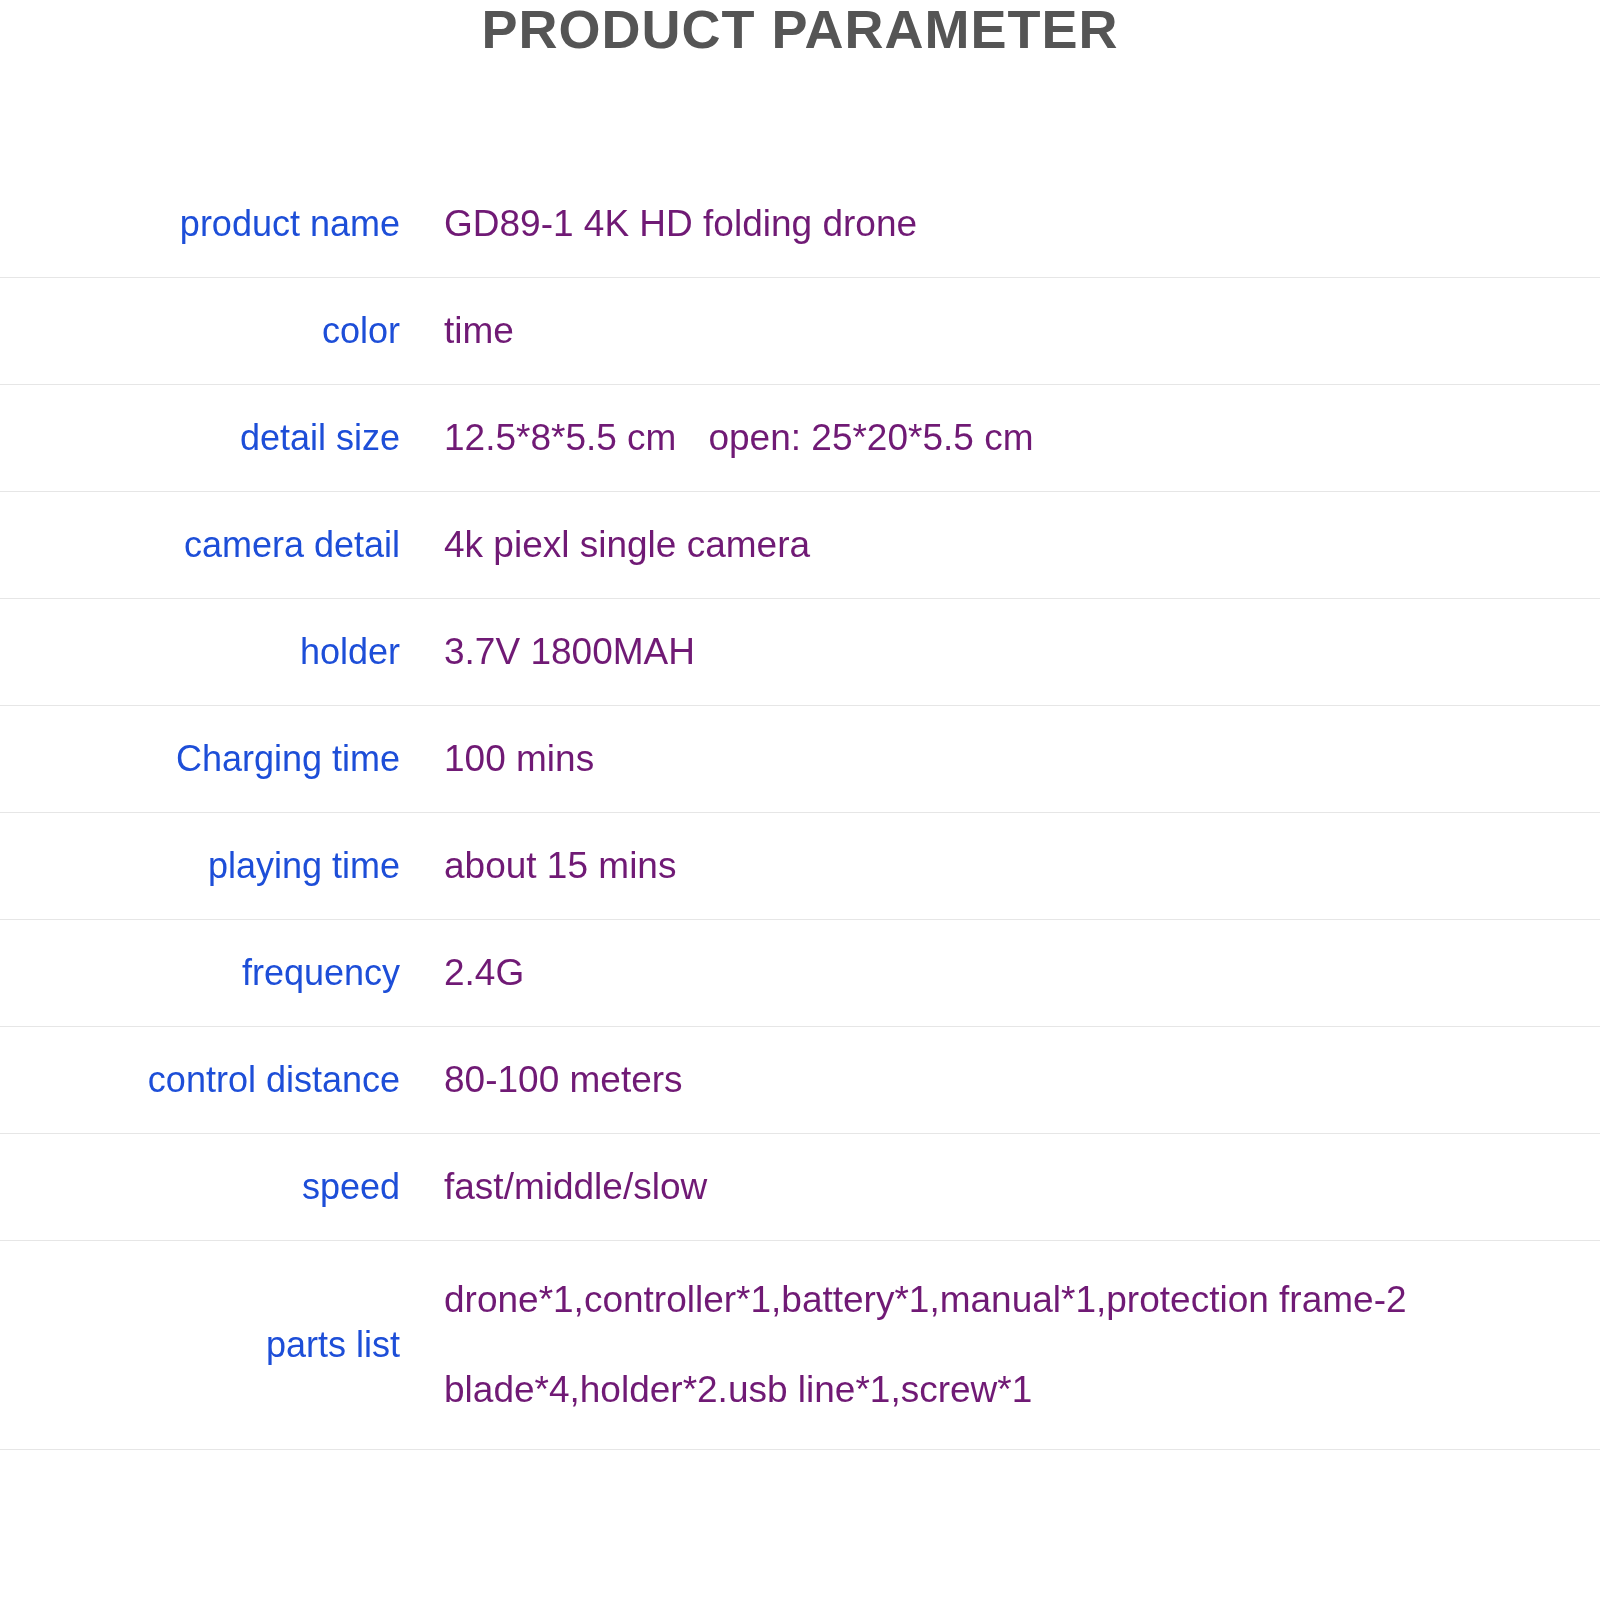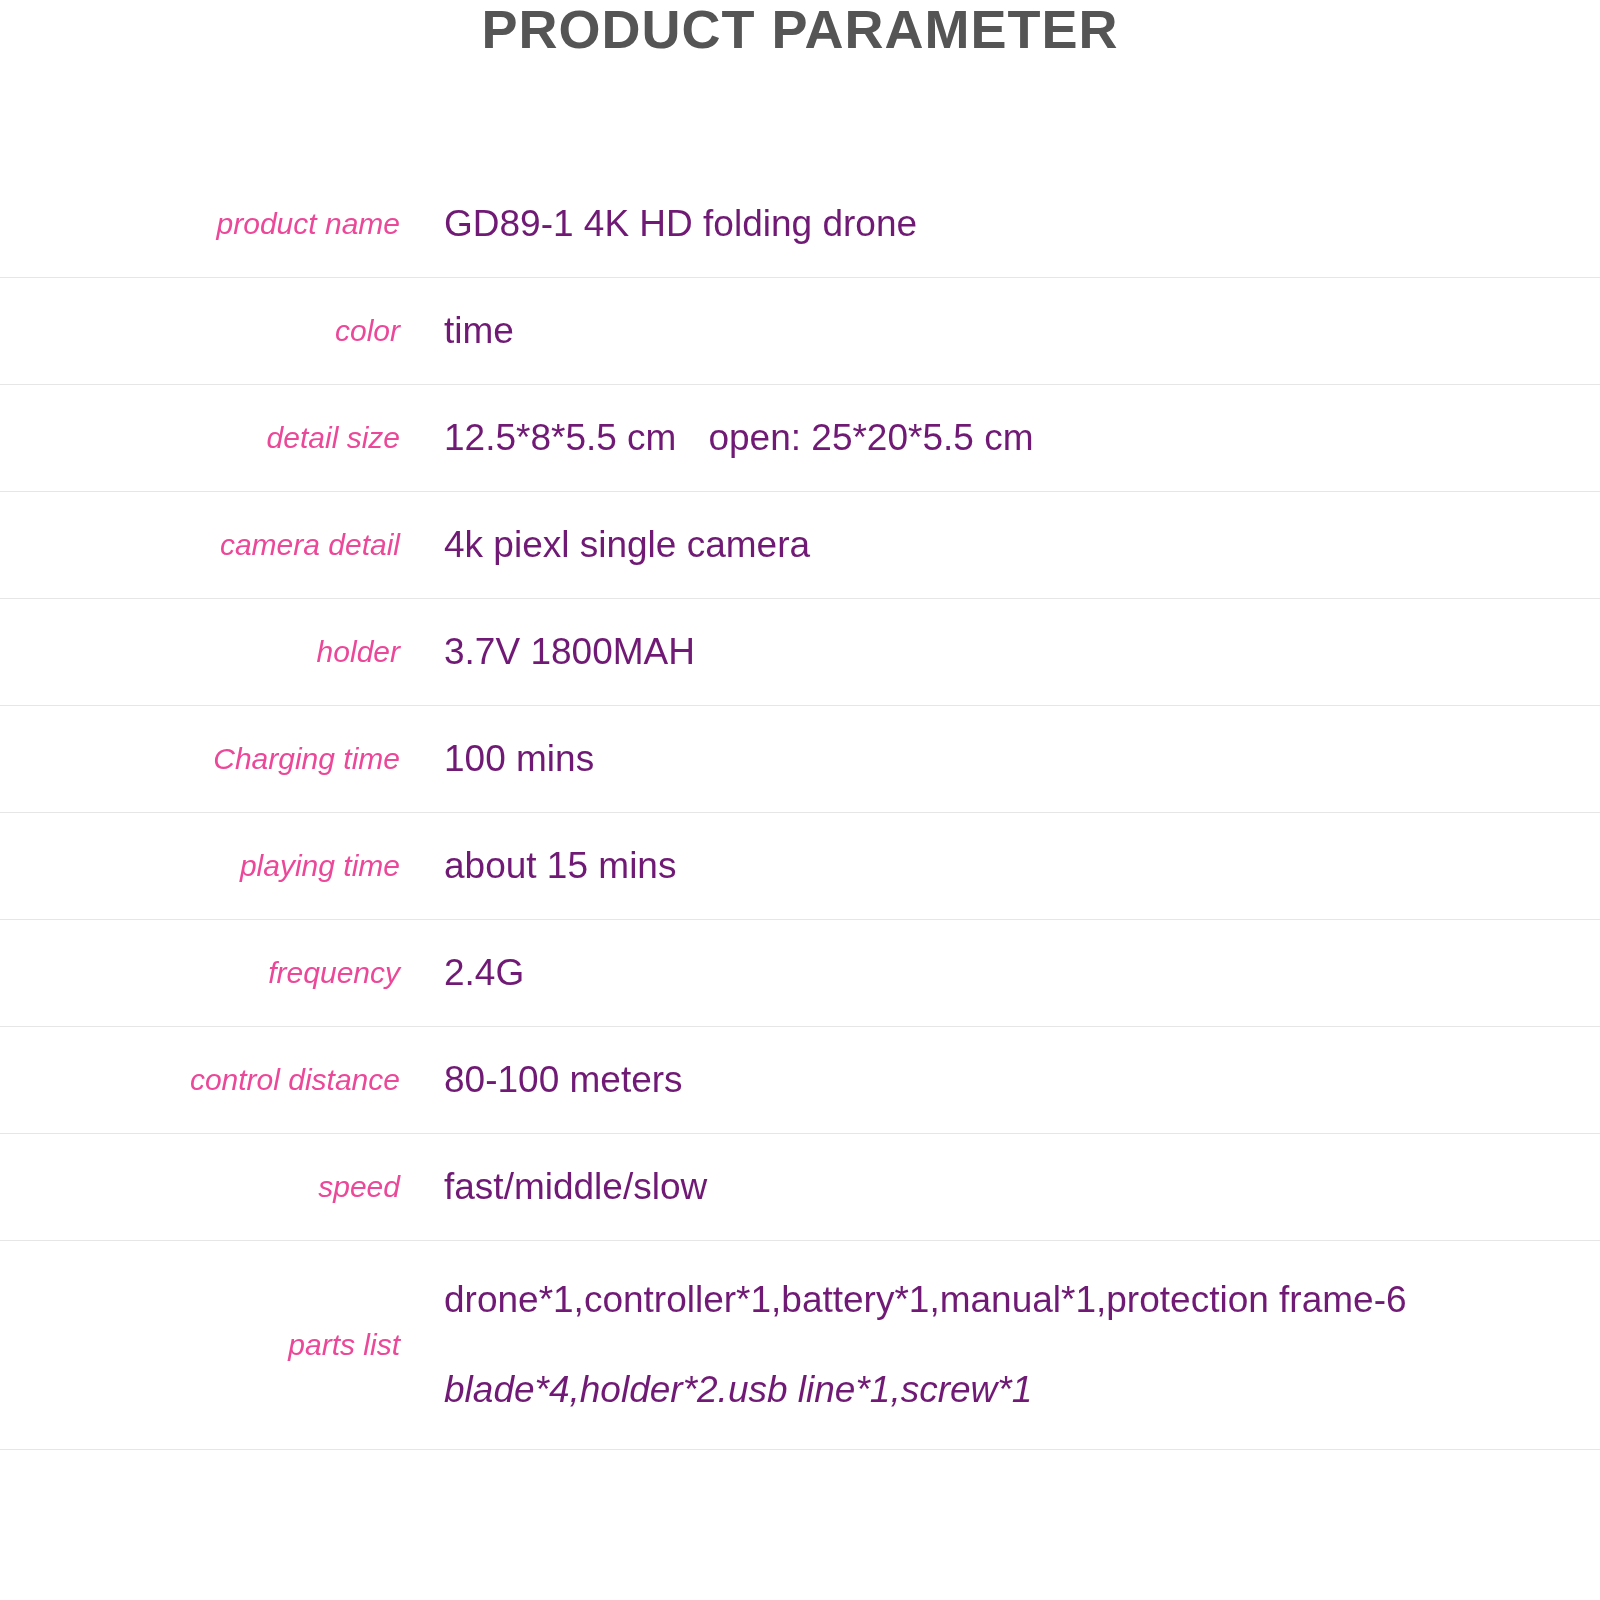--- a/index.html
+++ b/index.html
@@ -39,40 +39,38 @@
     border-bottom: 1px solid #e6e6e6;
   }
   .spec-table td {
     vertical-align: middle;
     padding: 0;
   }
   td.label {
     width: 400px;
     text-align: right;
     padding-right: 22px;
-    font-size: 30px;
-    color: #ec4899;
+    font-size: 36px;
+    color: #1d4ed8;
     line-height: 1.35;
     height: 106px;
-    font-style: italic;
   }
   td.value {
     padding-left: 22px;
     font-size: 37px;
     color: #701a75;
     line-height: 1.35;
     height: 106px;
   }
   tr.tall td {
     height: 208px;
   }
   td.value .line2 {
     display: block;
     margin-top: 40px;
-    font-style: italic;
   }
   .value .gap {
     display: inline-block;
     width: 32px;
   }
 </style>
 </head>
 <body>
 
 <div class="page">
@@ -116,18 +114,18 @@
       <tr>
         <td class="label">control distance</td>
         <td class="value">80-100 meters</td>
       </tr>
       <tr>
         <td class="label">speed</td>
         <td class="value">fast/middle/slow</td>
       </tr>
       <tr class="tall">
         <td class="label">parts list</td>
-        <td class="value"><span>drone*1,controller*1,battery*1,manual*1,protection frame-6</span><span class="line2">blade*4,holder*2.usb line*1,screw*1</span></td>
+        <td class="value"><span>drone*1,controller*1,battery*1,manual*1,protection frame-2</span><span class="line2">blade*4,holder*2.usb line*1,screw*1</span></td>
       </tr>
     </tbody>
   </table>
 
 </div>
 
 </body></html>

